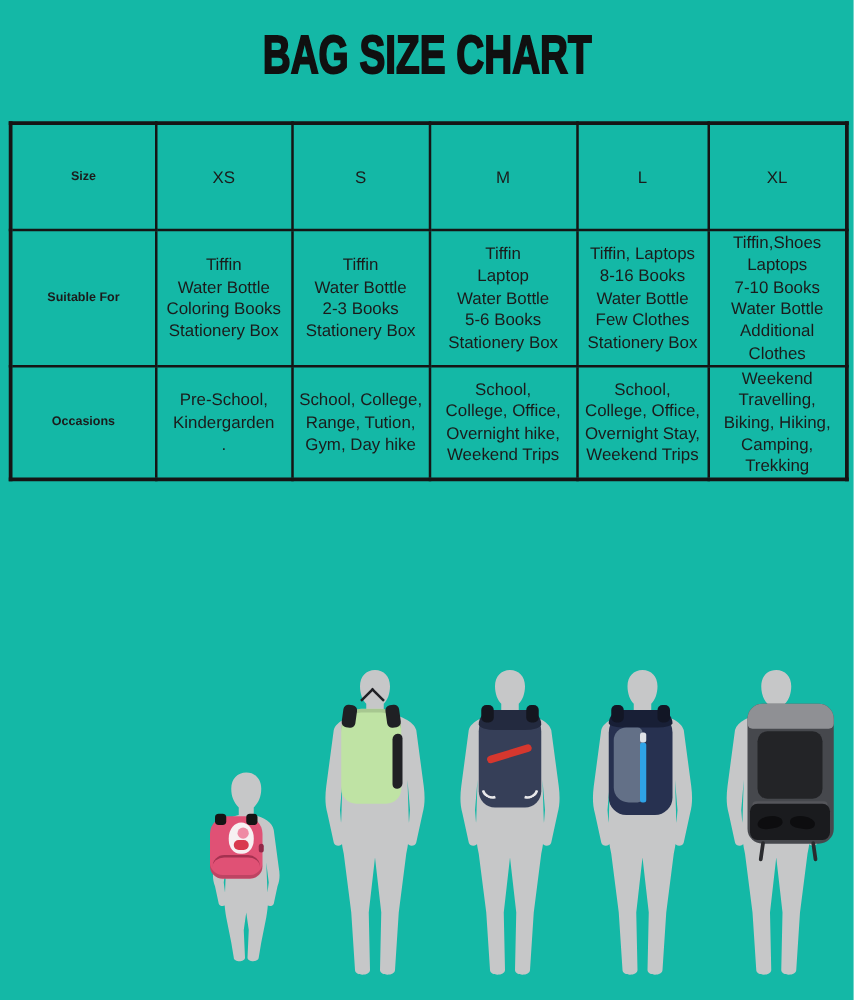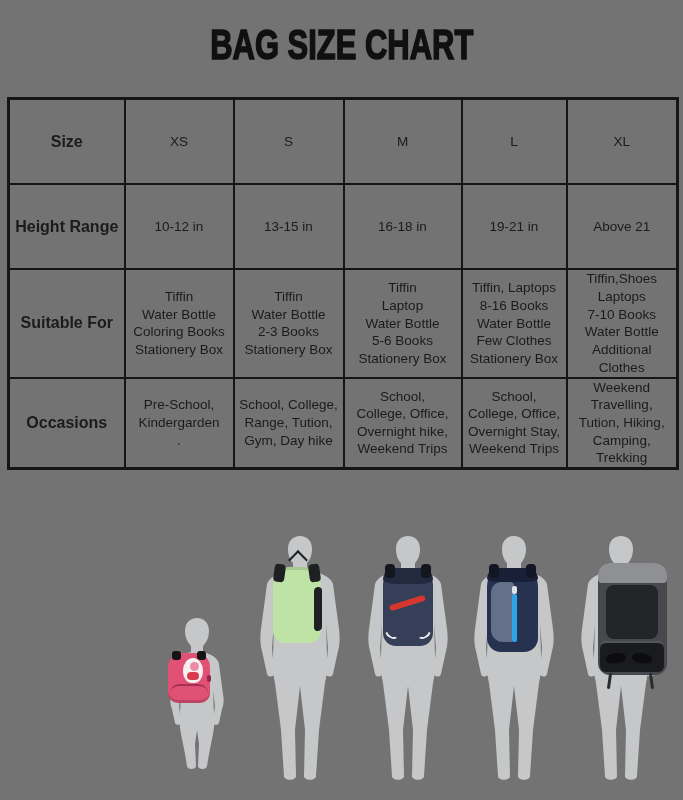--- a/index.html
+++ b/index.html
@@ -1,36 +1,36 @@
 <!DOCTYPE html>
 <html><head>
 <meta charset="utf-8">
 <style>
   html,body{margin:0;padding:0;background:#ffffff;}
   .page{
-    position:relative;width:683px;height:800px;background:#737373;overflow:hidden;
+    position:relative;width:683px;height:800px;background:#14b8a6;overflow:hidden;
     font-family:"Liberation Sans","DejaVu Sans",sans-serif;color:#1b1b1b;
   }
   
   .title-wrap{position:absolute;top:20px;left:0;width:100%;text-align:center;}
   .title-inner{
     display:inline-block;font-size:43px;font-weight:700;color:#101010;
     transform:scaleX(0.72);letter-spacing:0;-webkit-text-stroke:1.6px #101010;
     white-space:nowrap;
   }
   
   table.chart{
     position:absolute;left:7px;top:97px;width:669px;table-layout:fixed;
     border-collapse:collapse;border:3px solid #151515;
   }
   table.chart th,table.chart td{
     border:2px solid #151515;text-align:center;vertical-align:middle;
     padding:0 3px;overflow:hidden;
   }
-  table.chart th{font-weight:700;font-size:16px;border-radius:11px;}
+  table.chart th{font-weight:700;font-size:10px;border-radius:11px;}
   table.chart td{font-weight:400;font-size:13.5px;}
   .t-r0 th,.t-r0 td{height:83px;}
   .t-r1 th,.t-r1 td{height:82px;}
   .t-r2 th,.t-r2 td{height:83px;}
   .t-r3 th,.t-r3 td{height:83px;}
   .t-r4 th,.t-r4 td{height:79px;}
   .t-r0 td{padding-top:9px;}
   .t-r0 th{padding-top:4px;}
   .t-r1 td{padding-top:8px;}
   .t-r2 td{padding-top:3px;}
@@ -117,28 +117,20 @@
         <col style="width:111px">
     </colgroup>
     <tbody>
         <tr class="t-r0">
       <th>Size</th>
       <td>XS</td>
       <td>S</td>
       <td>M</td>
       <td>L</td>
       <td>XL</td>
-    </tr>
-    <tr class="t-r2">
-      <th>Height Range</th>
-      <td>10-12 in</td>
-      <td>13-15 in</td>
-      <td>16-18 in</td>
-      <td>19-21 in</td>
-      <td>Above 21</td>
     </tr>
     <tr class="t-r3">
       <th>Suitable For</th>
       <td class="cell-multi">Tiffin
 Water Bottle
 Coloring Books
 Stationery Box</td>
       <td class="cell-multi">Tiffin
 Water Bottle
 2-3 Books
@@ -170,21 +162,21 @@
       <td class="cell-multi">School,
 College, Office,
 Overnight hike,
 Weekend Trips</td>
       <td class="cell-multi">School,
 College, Office,
 Overnight Stay,
 Weekend Trips</td>
       <td class="cell-multi">Weekend
 Travelling,
-Tution, Hiking,
+Biking, Hiking,
 Camping,
 Trekking</td>
     </tr>
   </tbody>
     </table>
 
   <div class="figures">
 
     <div class="figure fig-xs">
       <svg width="64" height="156" viewBox="0 0 64 156">

